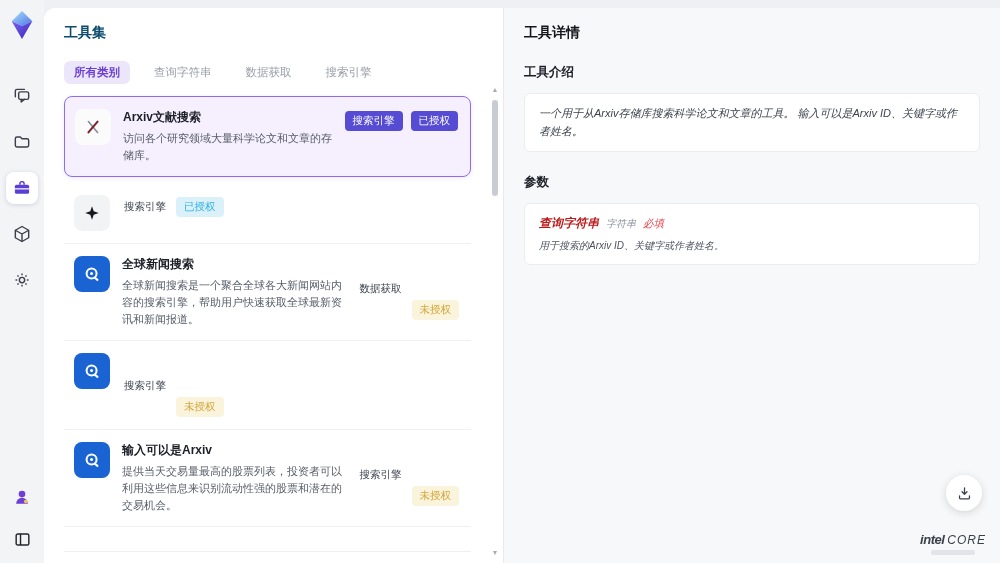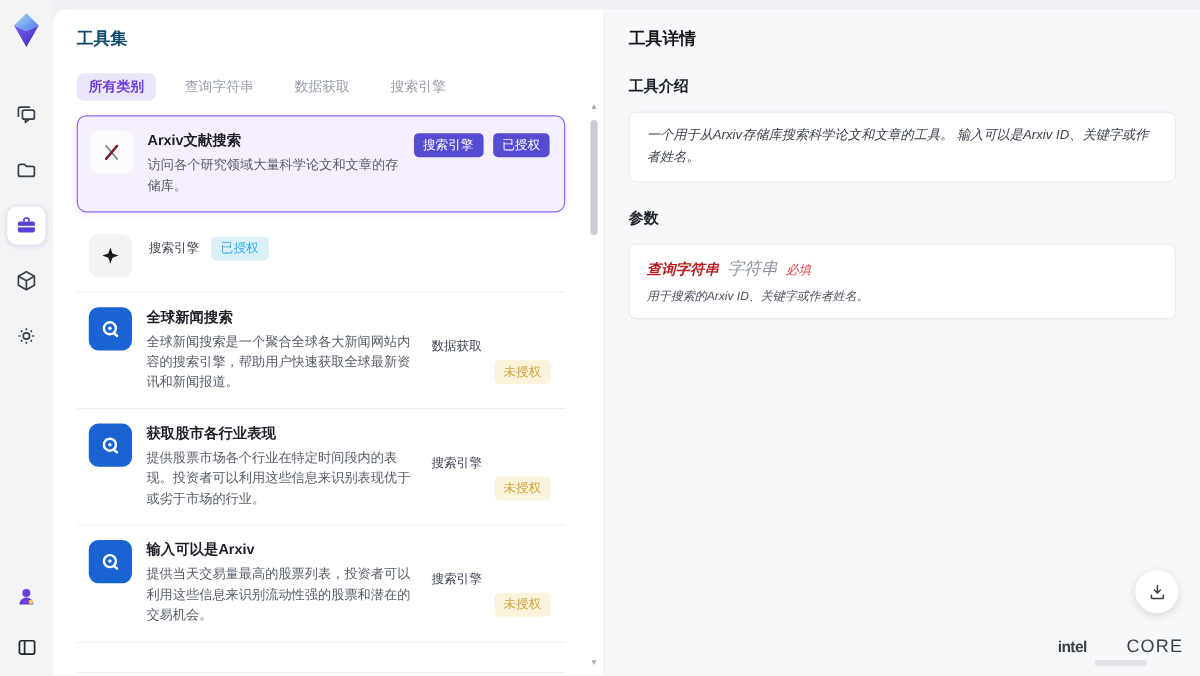--- a/index.html
+++ b/index.html
@@ -97,34 +97,34 @@
   .pane-right { flex:1; background:#f7f8fa; padding:16px 20px; position:relative; }
   .detail-title { font-size:14px; font-weight:bold; color:#14161c; margin-bottom:22px; }
   .section-heading { font-size:12.5px; font-weight:bold; color:#1b1e26; margin-bottom:12px; }
   .white-box {
     background:#ffffff; border:1px solid #ececf0; border-radius:6px;
     padding:11px 14px; margin-bottom:22px;font-style:italic;
   }
   .intro-text { font-size:11px; color:#3c424d; line-height:1.6; }
   .param-row { display:flex; align-items:baseline; gap:7px; margin-bottom:7px; }
   .param-name { font-size:12px; font-weight:bold; color:#b91c1c; }
-  .param-type { font-size:14px; color:#8a909c; }
+  .param-type { font-size:10px; color:#8a909c; }
   .param-required { font-size:10.5px; color:#e5484d; }
   .param-desc { font-size:10px; color:#4b525e; }
 
   
   .fab {
     position:absolute; right:18px; bottom:52px; width:36px; height:36px;
     border-radius:50%; background:#ffffff; box-shadow:0 2px 8px rgba(0,0,0,.14);
     display:flex; align-items:center; justify-content:center; cursor:pointer; z-index:9;
   }
-  .brand { position:absolute; right:14px; bottom:8px; text-align:left; z-index:9; }
+  .brand { position:absolute; right:14px; bottom:8px; text-align:left; z-index:9;font-style:italic; }
   .brand-line { display:flex; align-items:baseline; gap:3px; justify-content:center; color:#3a4149; }
   .brand-intel { font-size:13px; font-weight:bold; letter-spacing:-0.5px; }
-  .brand-core { font-size:15px; letter-spacing:1px;margin-left:30px; }
+  .brand-core { font-size:12px; letter-spacing:1px; }
   .brand-sub { width:44px; height:5px; background:#e2e4e9; border-radius:2px; margin:3px auto 0; }
 
   svg { display:block; }
 </style>
 </head>
 <body>
 
 <div class="rail">
   <div class="logo">
     <svg viewBox="0 0 32 32" width="30" height="30">
@@ -289,24 +289,20 @@
 
       <span class="ic ic-globe">
         <svg viewBox="0 0 24 24" width="20" height="20" fill="none">
           <circle cx="11.5" cy="11.5" r="6" stroke="#ffffff" stroke-width="2.4"></circle>
           <circle cx="11.5" cy="11.5" r="1.8" fill="#ffffff"></circle>
           <path d="M15.5 16.5 L18.5 19" stroke="#ffffff" stroke-width="2.6" stroke-linecap="round"></path>
         </svg>
       </span>
 
     </div>
-    <div class="tool-text">
-      <div class="tool-name">获取股市各行业表现</div>
-      <div class="tool-desc">提供股票市场各个行业在特定时间段内的表现。投资者可以利用这些信息来识别表现优于或劣于市场的行业。</div>
-    </div>
     <div class="tool-badges">
       <span class="badge badge-cat plain">搜索引擎</span>
       <span class="badge badge-auth tint-yellow">未授权</span>
     </div>
   </div>
 
   <div class="tool-card">
     <div class="tool-icon" data-icon="globe-service">
 
       <span class="ic ic-globe">

